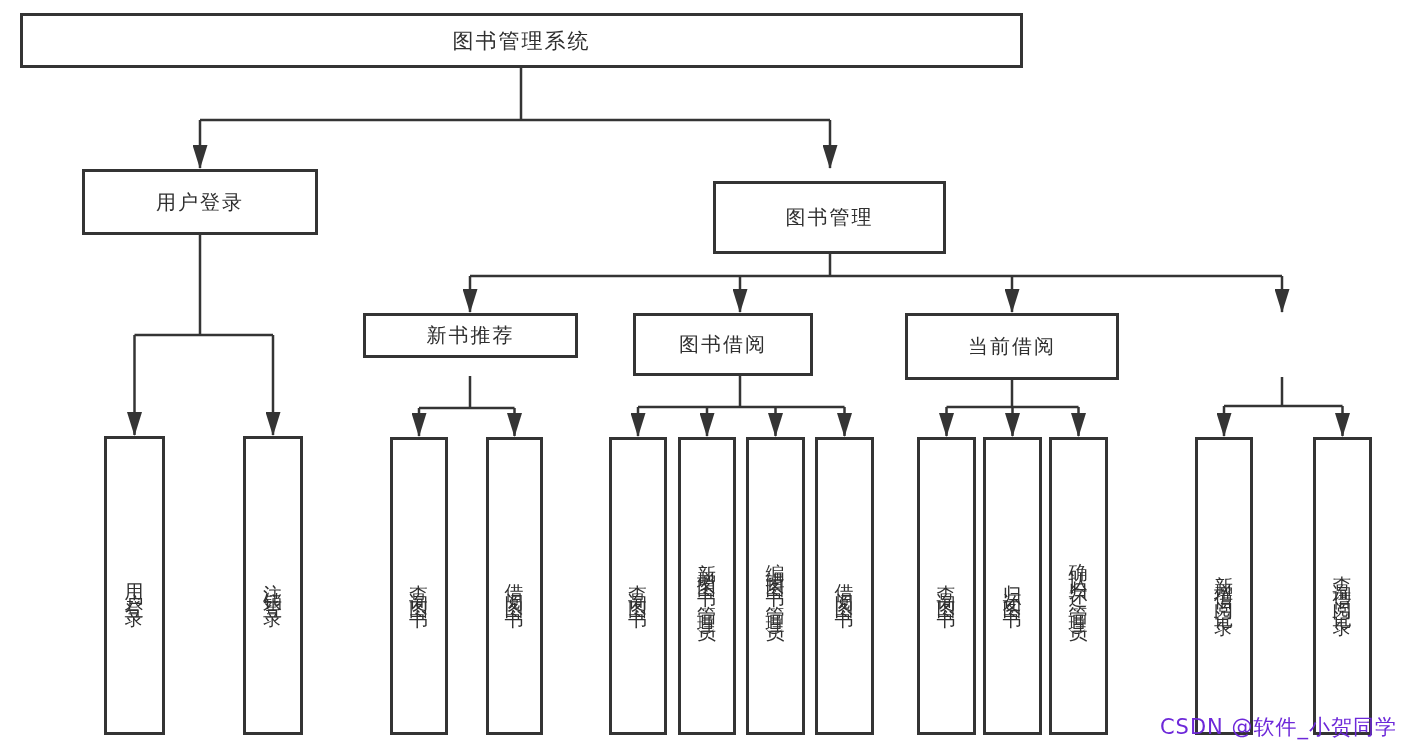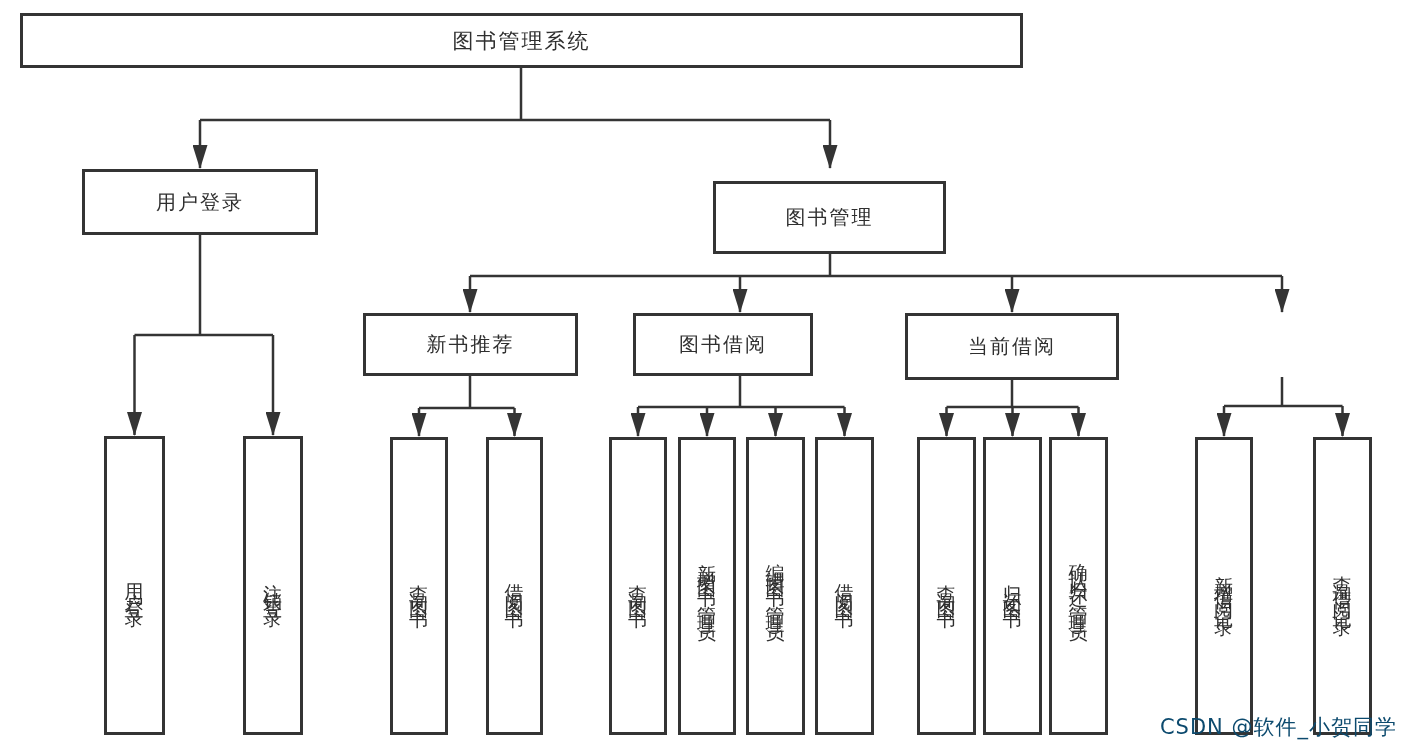--- a/index.html
+++ b/index.html
@@ -12,27 +12,27 @@
     border:3px solid #343434;display:flex;align-items:center;justify-content:center;
     font-size:20px;letter-spacing:2px;white-space:nowrap;z-index:2;
   }
   .vbox{
     writing-mode:vertical-rl;text-orientation:mixed;
     font-size:19px;letter-spacing:0.45em;line-height:1;white-space:normal;
   }
   .wire{position:absolute;left:0;top:0;z-index:1;}
   .watermark{
     position:absolute;right:8px;bottom:6px;z-index:3;
-    font-size:21px;letter-spacing:1px;color:#0c4a6e;
+    font-size:21px;letter-spacing:1px;color:#6d28d9;
   }
   
   .n-root {left:20px;  top:13px;  width:1003px;height:55px;font-size:21px;}
   .n-user {left:82px;  top:169px; width:236px; height:66px;}
   .n-mgmt {left:713px; top:169px; width:233px; height:73px;margin-top:12px;}
-  .n-rec  {left:363px; top:313px; width:215px; height:63px;}
+  .n-rec  {left:363px; top:313px; width:215px; height:45px;}
   .n-bor  {left:633px; top:313px; width:180px; height:63px;}
   .n-cur  {left:905px; top:313px; width:214px; height:67px;}
   .n-recd {left:1175px;top:313px; width:215px; height:64px;}
   .v1 {left:104px; top:436px;width:61px;height:299px;}
   .v2 {left:243px; top:436px;width:60px;height:299px;}
   .v3 {left:390px; top:437px;width:58px;height:298px;}
   .v4 {left:486px; top:437px;width:57px;height:298px;}
   .v5 {left:609px; top:437px;width:58px;height:298px;}
   .v6 {left:678px; top:437px;width:58px;height:298px;}
   .v7 {left:746px; top:437px;width:59px;height:298px;}

